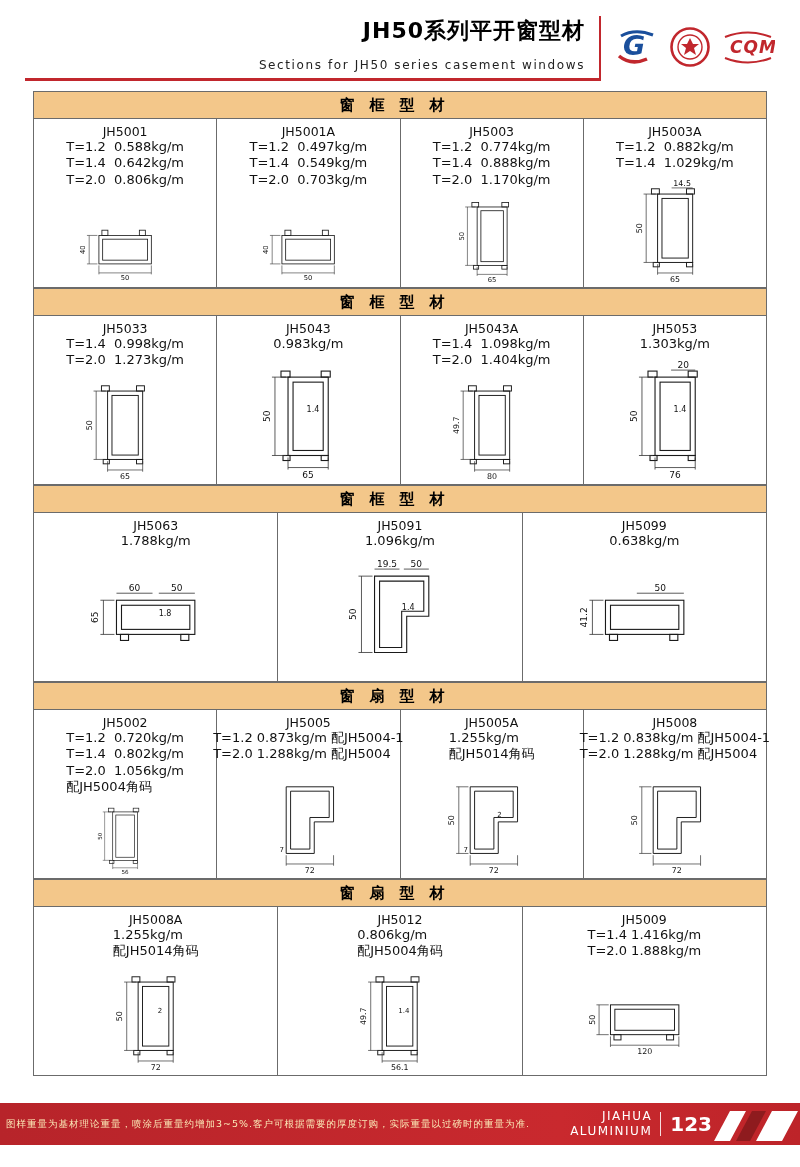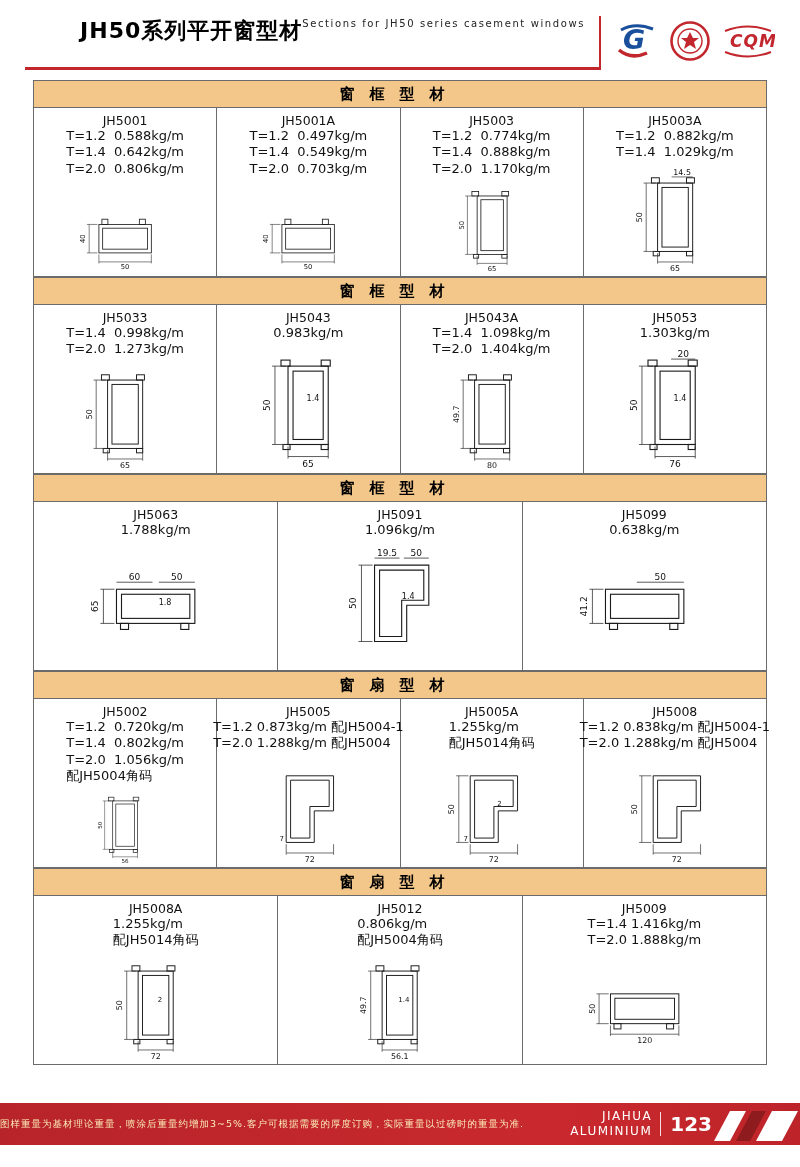--- a/index.html
+++ b/index.html
@@ -4,25 +4,25 @@
 <style>
   html,body{margin:0;padding:0;}
   body{
     width:800px;height:1167px;position:relative;overflow:hidden;
     background:#fff;color:#111;
     font-family:"DejaVu Sans","Liberation Sans",sans-serif;
   }
   
   .page-header{display:flex;align-items:stretch;padding:16px 25px 0 25px;}
   .header-text{
-    flex:1;display:flex;flex-direction:row;justify-content:flex-end;
+    flex:1;display:flex;flex-direction:column;justify-content:flex-end;
     text-align:right;padding:0 14px 6px 0;border-bottom:3px solid #c1272d;
   }
   .header-title{font-size:22px;font-weight:bold;letter-spacing:1px;color:#000;}
-  .header-subtitle{font-size:10px;letter-spacing:1.6px;color:#222;margin-top:2px;}
+  .header-subtitle{font-size:12px;letter-spacing:1.6px;color:#222;margin-top:12px;}
   .header-logos{
     display:flex;align-items:center;gap:10px;
     padding:4px 0 8px 12px;border-left:2px solid #c1272d;
   }
   .logo-box{display:flex;align-items:center;justify-content:center;}
   .logo-cqm-text{font-size:17px;font-weight:bold;font-style:italic;color:#c1272d;letter-spacing:1px;}
   
   .sections{margin:10px 33px 0 33px;}
   .profile-section{margin:0 0 0 0;}
   .section-bar{
@@ -38,21 +38,21 @@
     display:flex;flex-direction:column;align-items:center;
   }
   .cell:last-child{border-right:none;}
   .model{font-size:12.5px;color:#111;line-height:1.2;}
   .specs{font-size:13px;line-height:1.26;color:#111;text-align:left;white-space:pre;}
   .drawing{flex:1 1 auto;width:100%;min-height:0;margin-top:1px;}
   
   .page-footer{
     position:absolute;left:0;right:0;bottom:22px;height:42px;
     background:linear-gradient(90deg,#b7242a 0%,#c9292e 70%,#bd2429 100%);
-    display:flex;align-items:center;padding-left:0;box-sizing:border-box;
+    display:flex;align-items:center;padding-left:6px;box-sizing:border-box;
   }
   .footer-note{flex:1;color:#fbe9b7;font-size:9.5px;letter-spacing:1px;}
   .footer-brand{color:#fff;font-size:12px;line-height:1.25;letter-spacing:1.5px;text-align:right;margin:0 8px 0 4px;}
   .footer-divider{width:1px;height:24px;background:rgba(255,255,255,.85);margin-right:9px;}
   .footer-page{color:#fff;font-size:20px;font-weight:bold;margin-right:0;}
   .footer-art{width:88px;height:42px;flex:0 0 auto;}
   
   svg text{font-family:"DejaVu Sans","Liberation Sans",sans-serif;}
 </style>
 </head>

